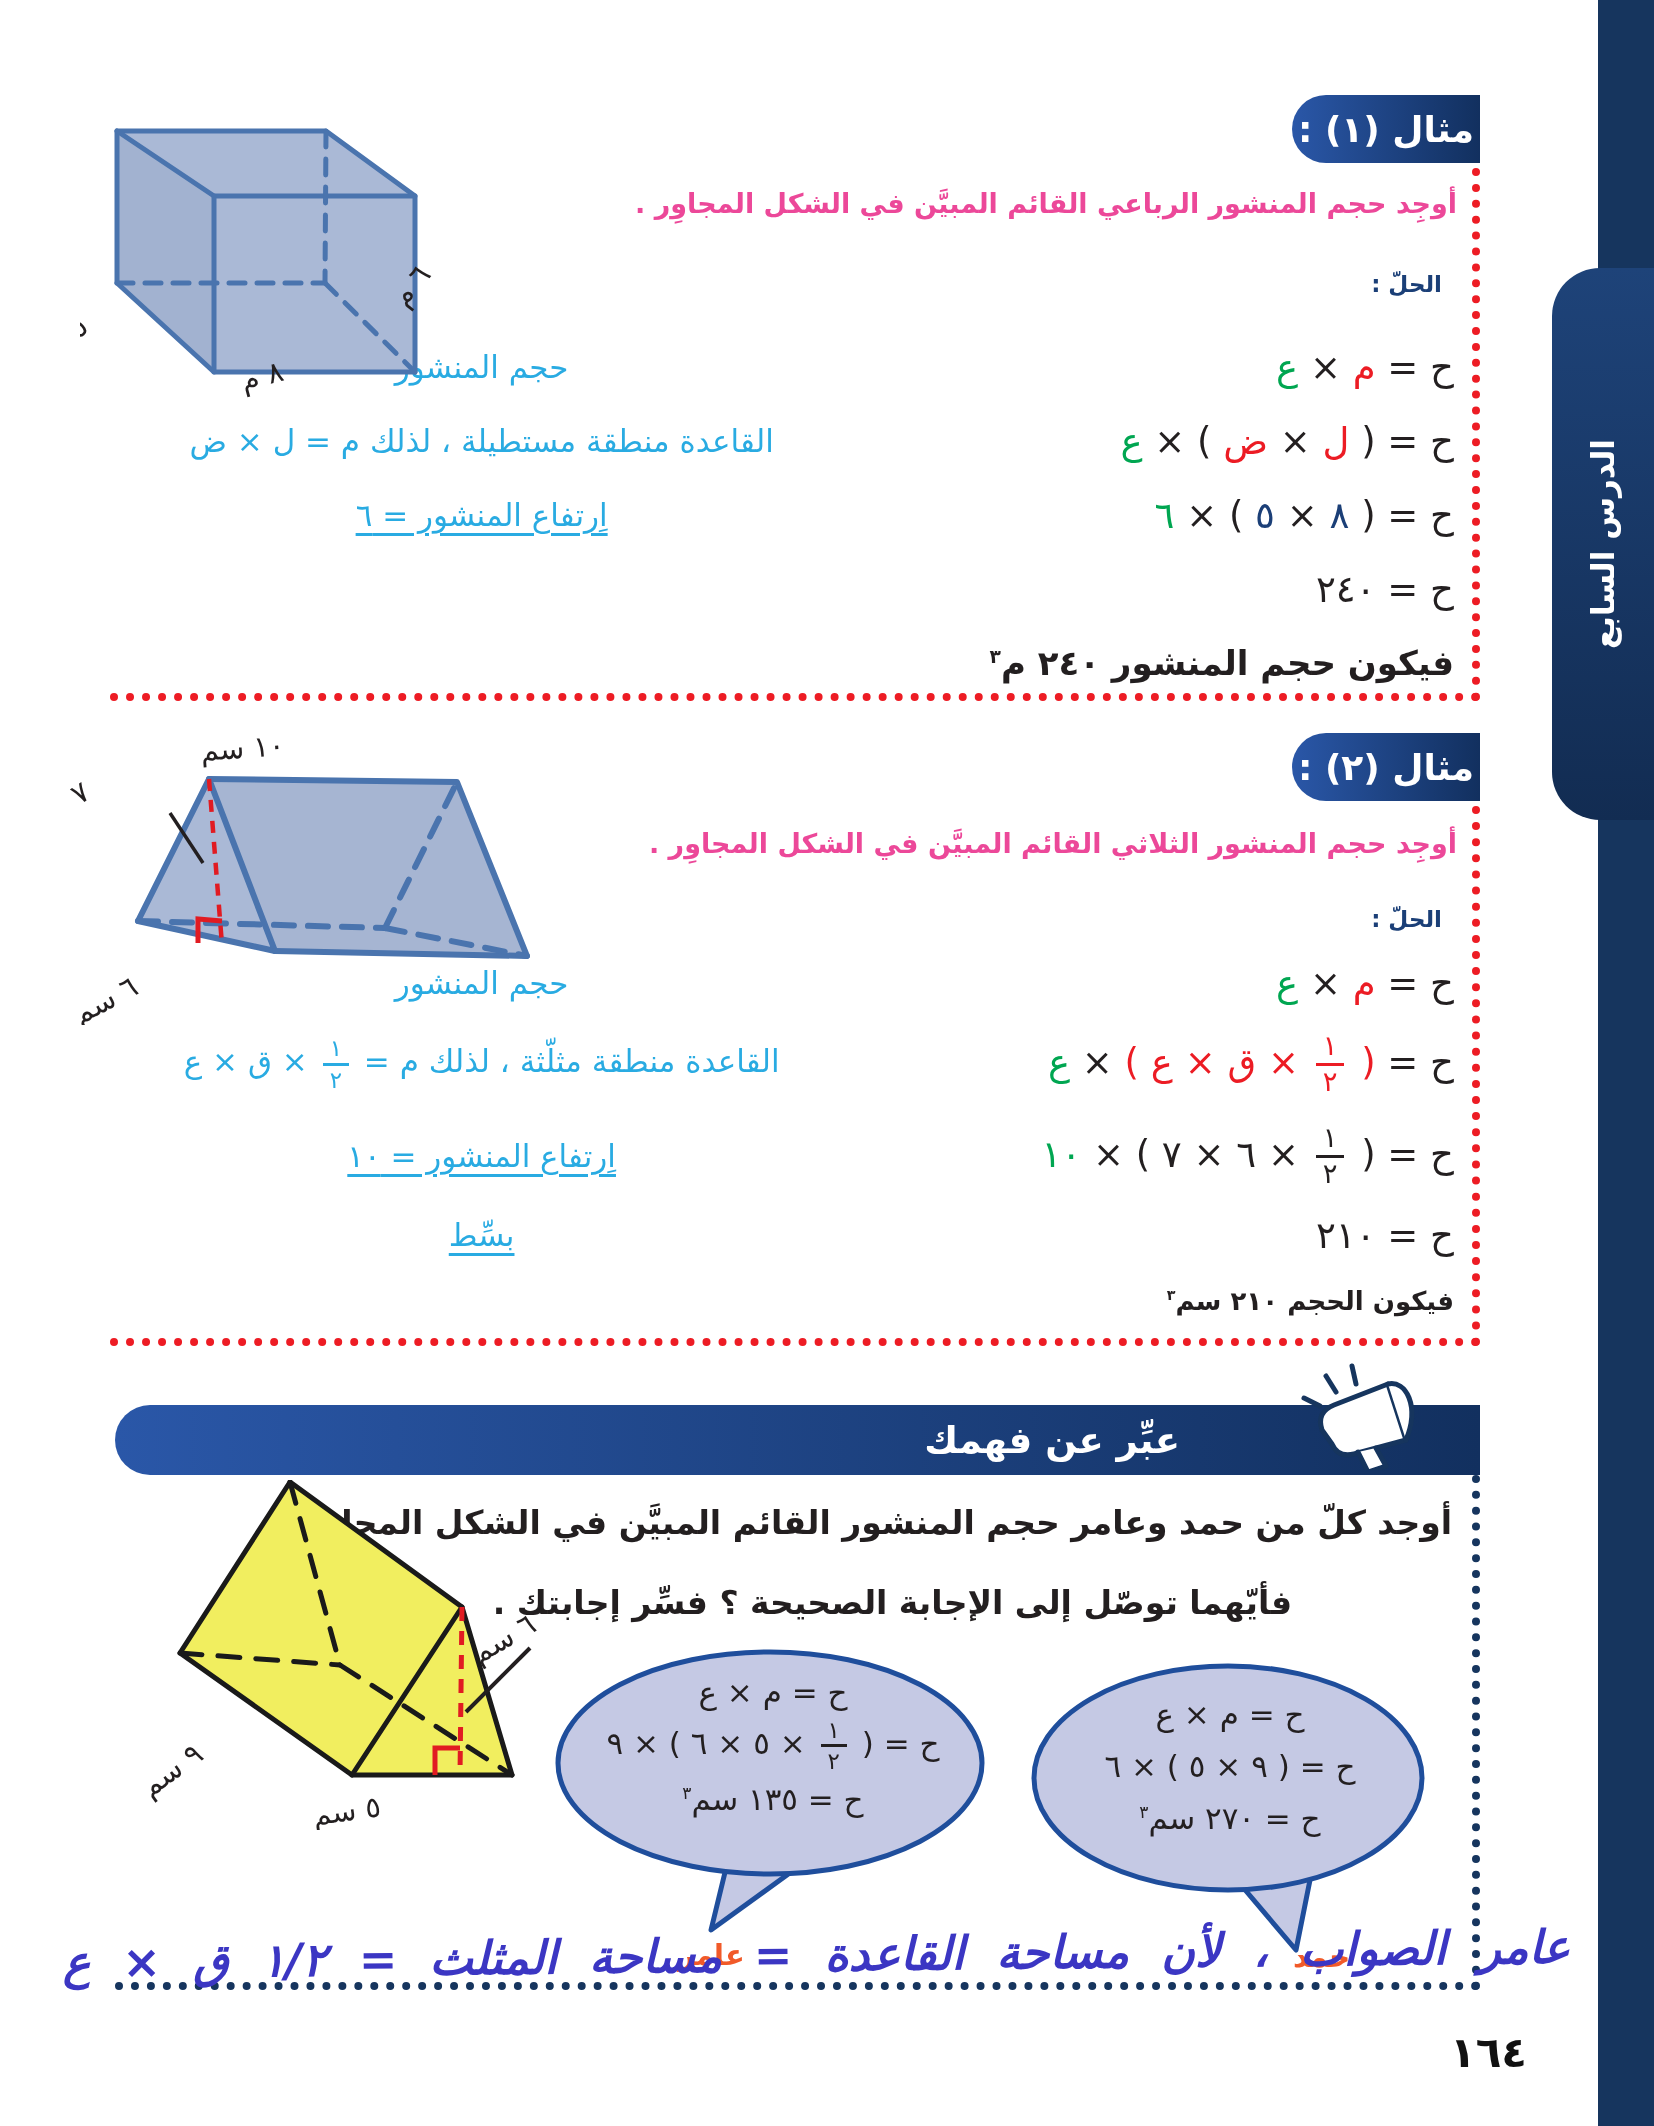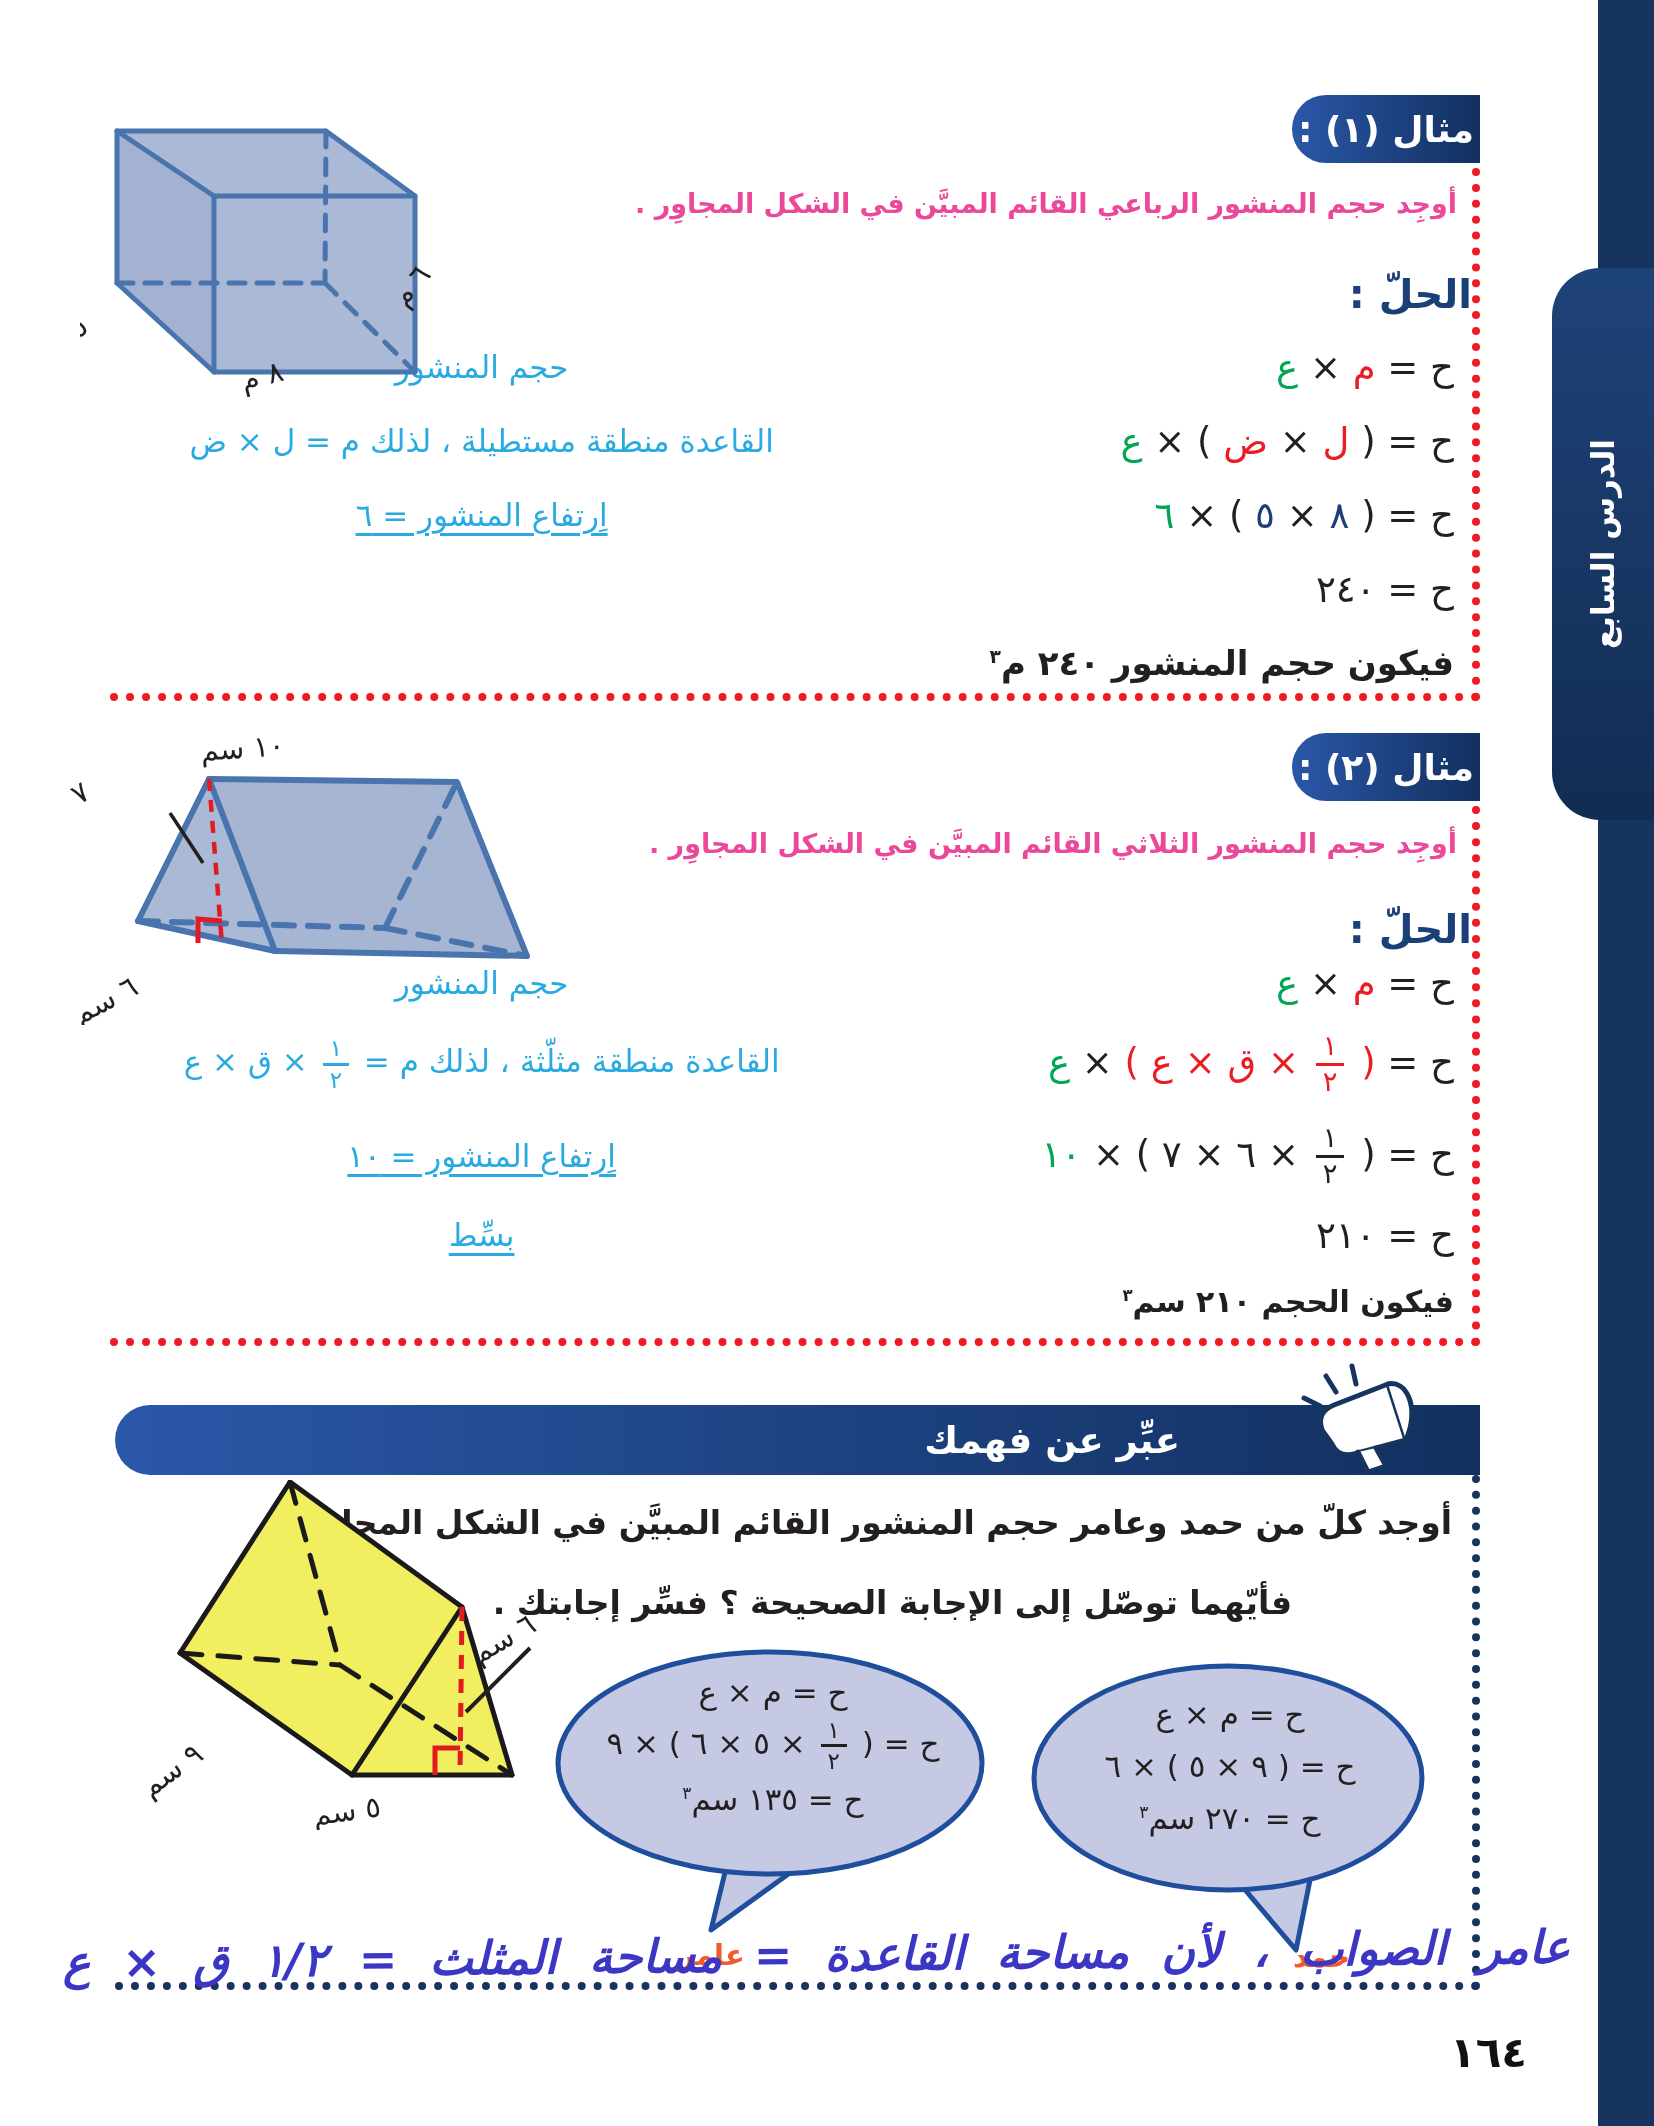--- a/index.html
+++ b/index.html
@@ -23,21 +23,21 @@
 
   
   .sec { position:absolute; }
   .sec.red { border-left:none; border-top:none; border-right:8px dotted #ed1c24; border-bottom:8px dotted #ed1c24; }
   .sec.navy { border-right:8px dotted #16355e; border-bottom:8px dotted #16355e; }
   .sec1 { left:110px; top:168px; width:1370px; height:533px; }
   .sec2 { left:110px; top:806px; width:1370px; height:540px; }
   .sec3 { left:115px; top:1475px; width:1365px; height:515px; }
 
   .q-red { position:absolute; right:15px; color:#ec4899; font-weight:bold; font-size:27px; white-space:nowrap; }
-  .sol { position:absolute; right:0; color:#1b3f77; font-weight:bold; font-size:40px; }
+  .sol { position:absolute; right:30px; color:#1b3f77; font-weight:bold; font-size:23px; }
   .q-black { position:absolute; color:#231f20; font-weight:bold; font-size:33px; white-space:nowrap; }
 
   .rows { position:absolute; right:18px; left:12px; }
   .eqrow { display:flex; direction:rtl; justify-content:space-between; align-items:center; }
   .eqrow.h74 { min-height:74px; } .eqrow.h92 { min-height:92px; } .eqrow.h70 { min-height:70px; } .eqrow.h66 { min-height:66px; }
   .eq { font-size:37px; white-space:nowrap; direction:rtl; color:#231f20; }
   .note { width:54%; text-align:center; font-size:31px; color:#29abe2; direction:rtl; }
   .concl { justify-content:flex-start; }
 
   .c-k { color:#231f20; } .c-r { color:#ec1c24; } .c-g { color:#00a651; }
@@ -153,21 +153,21 @@
               <span class="num">١</span>
               <span class="den">٢</span>
             </span><span class="c-k"> × ٦ × ٧ ) × </span><span class="c-g">١٠</span></div>
         <div class="note"><span class="c-b u">اِرتفاع المنشور = ١٠</span></div>
       </div>
       <div class="eqrow h66">
         <div class="eq"><span class="c-k">ح = ٢١٠</span></div>
         <div class="note"><span class="c-b u">بسِّط</span></div>
       </div>
       <div class="eqrow h66 concl">
-        <div class="eq" style="font-size:30px;font-weight:bold;"><span class="c-k">فيكون الحجم ٢١٠ سم</span><sup class="c-k">٣</sup></div>
+        <div class="eq" style="font-size:26px;font-weight:bold;"><span class="c-k">فيكون الحجم ٢١٠ سم</span><sup class="c-k">٣</sup></div>
       </div>
     </div>
   </div>
 
   <svg class="diagram" style="left:70px; top:735px;" width="530" height="290" viewBox="0 0 530 290">
     <polygon points="139,44 68,186 205,216" fill="#aab9d6"></polygon>
     <polygon points="139,44 387,47 457,221 205,216" fill="#a6b5d2"></polygon>
     <g stroke="#4a74ae" stroke-width="6" fill="none" stroke-linejoin="round" stroke-linecap="round">
       <polygon points="139,44 68,186 205,216"></polygon>
       <polyline points="139,44 387,47 457,221 205,216"></polyline>

